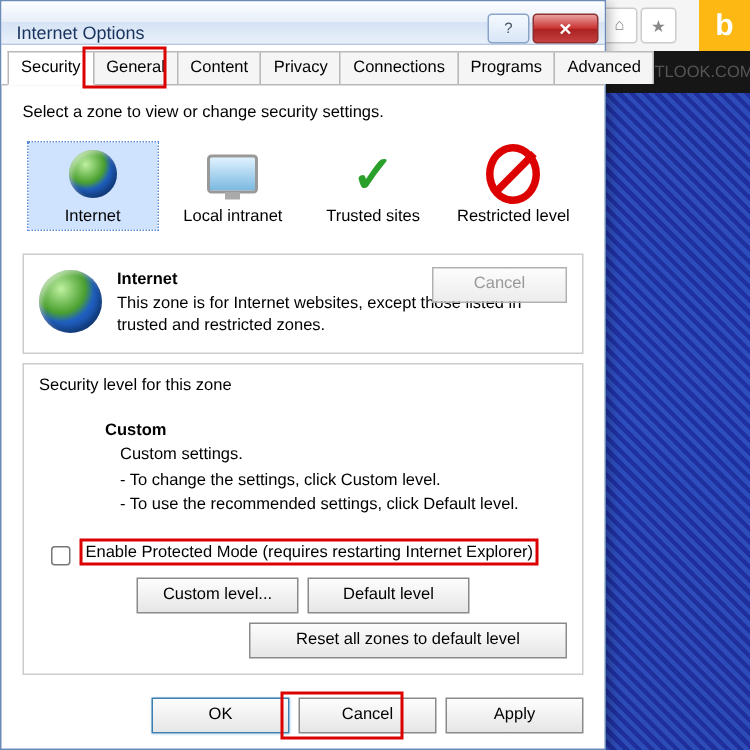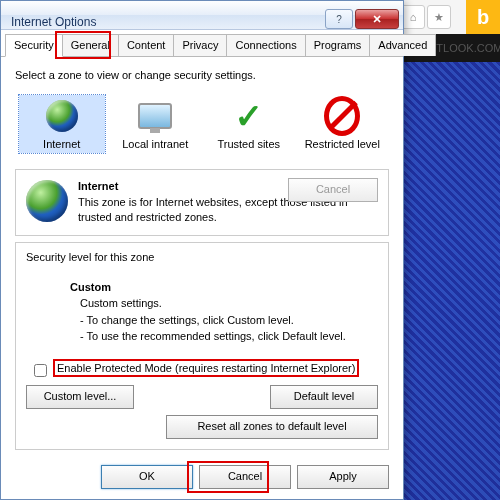--- a/index.html
+++ b/index.html
@@ -47,21 +47,21 @@
 .levelgroup{border:1px solid #ccc;padding:8px 10px 10px;margin-top:6px}
 .levellbl{margin-bottom:8px}
 .custombox{padding:8px 0 8px 44px;line-height:1.5}
 .custombox b{font-size:11px}
 .custombox .sub{padding-left:10px}
 
 .protmode{display:flex;align-items:flex-end;gap:6px;margin:6px 0 8px 8px}
 .protmode input{margin:0}
 .hl2{border:2px solid #d00;padding:1px 2px}
 
-.lvlbtns{display:flex;justify-content:space-between;gap:6px;margin-bottom:6px}
+.lvlbtns{display:flex;justify-content:center;gap:6px;margin-bottom:6px}
 .resetrow{display:flex;justify-content:flex-end}
 .btn{height:22px;padding:0 10px;border:1px solid #8a8a8a;background:linear-gradient(#fdfdfd,#e6e6e6);cursor:pointer;font-size:11px;line-height:20px;min-width:86px;text-align:center}
 .dlgbtns{position:absolute;bottom:10px;right:14px;display:flex;gap:6px}
 .btn.ok{border:1px solid #3c7fb1;box-shadow:0 0 2px #7ab8e8}
 .hl3{position:absolute;bottom:6px;left:186px;width:78px;height:28px;border:2px solid #d00;pointer-events:none;z-index:10}
 </style>
 </head>
 <body>
 
 <div class="bg"></div>

